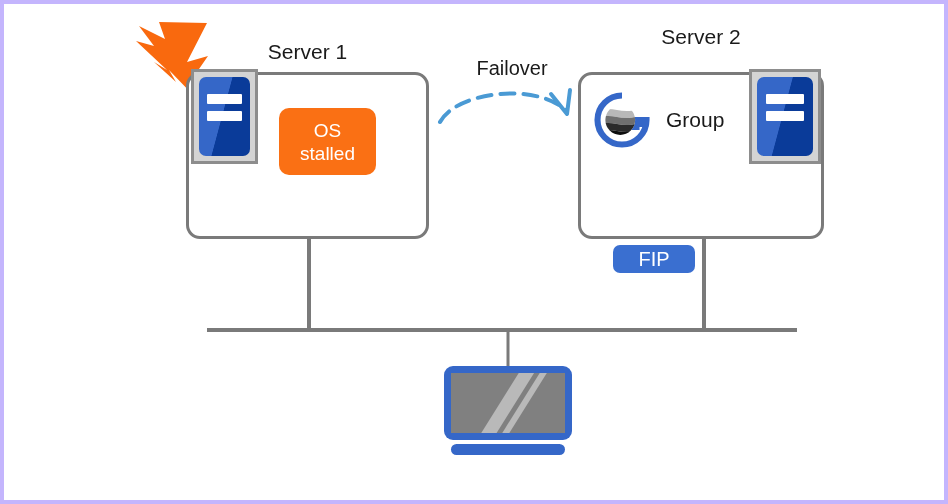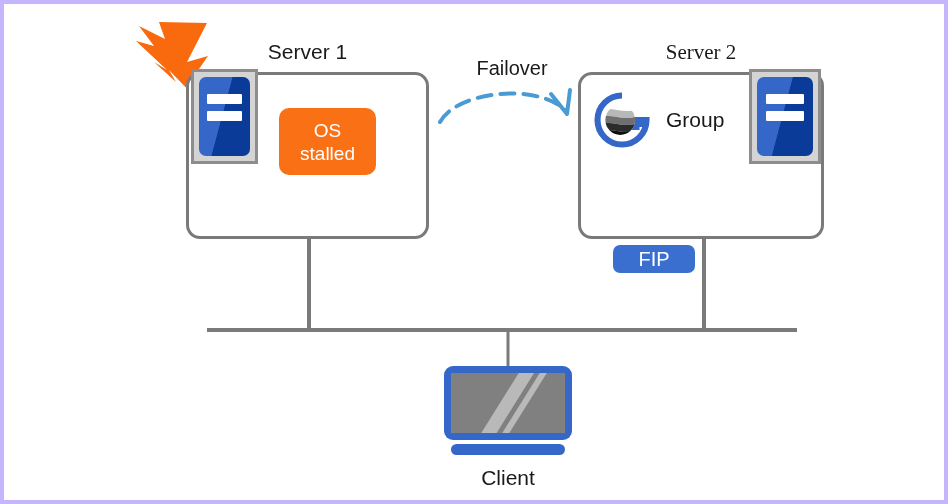--- a/index.html
+++ b/index.html
@@ -42,21 +42,21 @@
 
   
   .box-caption {
     position: absolute;
     font-size: 21px;
     color: #1a1a1a;
     white-space: nowrap;
     text-align: center;
   }
   #server1-caption { left: 182px; top: 36px; width: 243px; }
-  #server2-caption { left: 574px; top: 36px; width: 246px; font-family: Liberation Serif, serif; }
+  #server2-caption { left: 574px; top: 21px; width: 246px; }
 
   
   .rack-icon {
     position: absolute;
     background: #d4d4d4;
     border: 3px solid #8d8d8d;
     box-sizing: border-box;
     padding: 5px;
   }
   #server1-rack { left: 187px; top: 65px; width: 67px; height: 95px; }
@@ -276,15 +276,14 @@
   <div id="client-monitor">
     <div class="monitor-screen">
       <div class="monitor-glass">
         <div class="glare g1"></div>
         <div class="glare g2"></div>
       </div>
     </div>
     <div class="monitor-base"></div>
   </div>
 
-  <div id="client-caption">Client</div>
 
 </div>
 
 </body></html>

